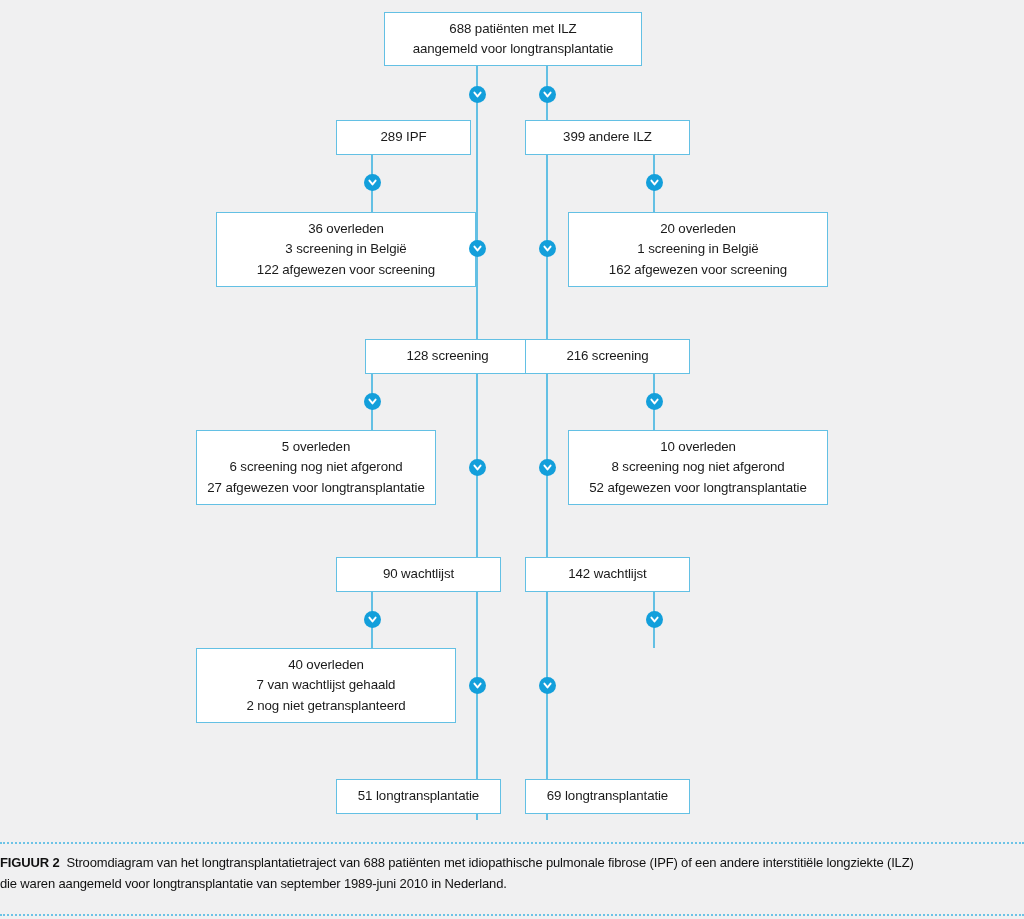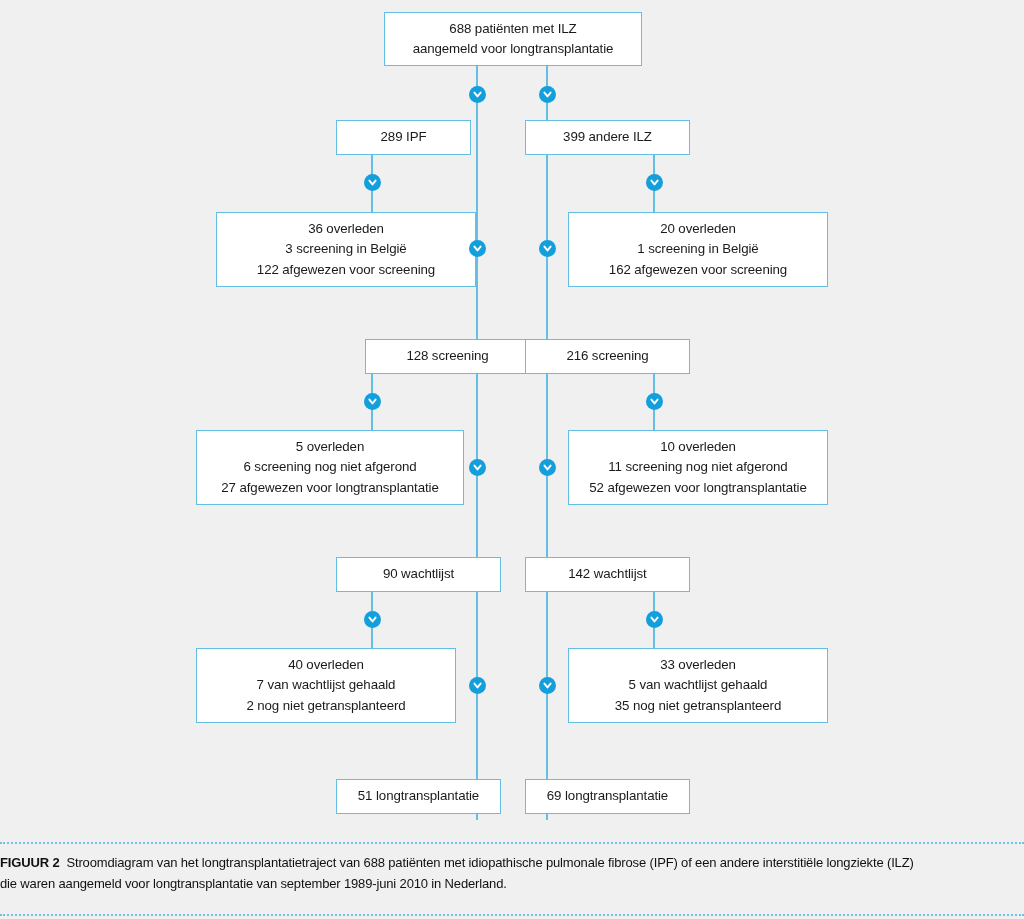--- a/index.html
+++ b/index.html
@@ -162,28 +162,28 @@
       <svg width="11" height="11" viewBox="0 0 11 11">
           <path d="M2.4 3.6 L5.5 7.4 L8.6 3.6" stroke="#ffffff" stroke-width="1.9" fill="none" stroke-linecap="round" stroke-linejoin="round"></path>
         </svg>
     </div>
     <div class="arrow" style="left:646px;top:393px;">
       <svg width="11" height="11" viewBox="0 0 11 11">
           <path d="M2.4 3.6 L5.5 7.4 L8.6 3.6" stroke="#ffffff" stroke-width="1.9" fill="none" stroke-linecap="round" stroke-linejoin="round"></path>
         </svg>
     </div>
 
-    <div class="node" style="left:196px;top:430px;width:268px;height:75px;">
+    <div class="node" style="left:196px;top:430px;width:240px;height:75px;">
       <span class="ln">5 overleden</span>
       <span class="ln">6 screening nog niet afgerond</span>
       <span class="ln">27 afgewezen voor longtransplantatie</span>
     </div>
     <div class="node" style="left:568px;top:430px;width:260px;height:75px;">
       <span class="ln">10 overleden</span>
-      <span class="ln">11 screening nog niet afgerond</span>
+      <span class="ln">8 screening nog niet afgerond</span>
       <span class="ln">52 afgewezen voor longtransplantatie</span>
     </div>
 
     <div class="arrow" style="left:469px;top:459px;">
       <svg width="11" height="11" viewBox="0 0 11 11">
           <path d="M2.4 3.6 L5.5 7.4 L8.6 3.6" stroke="#ffffff" stroke-width="1.9" fill="none" stroke-linecap="round" stroke-linejoin="round"></path>
         </svg>
     </div>
     <div class="arrow" style="left:539px;top:459px;">
       <svg width="11" height="11" viewBox="0 0 11 11">
@@ -206,25 +206,20 @@
     <div class="arrow" style="left:646px;top:611px;">
       <svg width="11" height="11" viewBox="0 0 11 11">
           <path d="M2.4 3.6 L5.5 7.4 L8.6 3.6" stroke="#ffffff" stroke-width="1.9" fill="none" stroke-linecap="round" stroke-linejoin="round"></path>
         </svg>
     </div>
 
     <div class="node" style="left:196px;top:648px;width:260px;height:75px;">
       <span class="ln">40 overleden</span>
       <span class="ln">7 van wachtlijst gehaald</span>
       <span class="ln">2 nog niet getransplanteerd</span>
-    </div>
-    <div class="node" style="left:568px;top:648px;width:260px;height:75px;">
-      <span class="ln">33 overleden</span>
-      <span class="ln">5 van wachtlijst gehaald</span>
-      <span class="ln">35 nog niet getransplanteerd</span>
     </div>
 
     <div class="arrow" style="left:469px;top:677px;">
       <svg width="11" height="11" viewBox="0 0 11 11">
           <path d="M2.4 3.6 L5.5 7.4 L8.6 3.6" stroke="#ffffff" stroke-width="1.9" fill="none" stroke-linecap="round" stroke-linejoin="round"></path>
         </svg>
     </div>
     <div class="arrow" style="left:539px;top:677px;">
       <svg width="11" height="11" viewBox="0 0 11 11">
           <path d="M2.4 3.6 L5.5 7.4 L8.6 3.6" stroke="#ffffff" stroke-width="1.9" fill="none" stroke-linecap="round" stroke-linejoin="round"></path>

